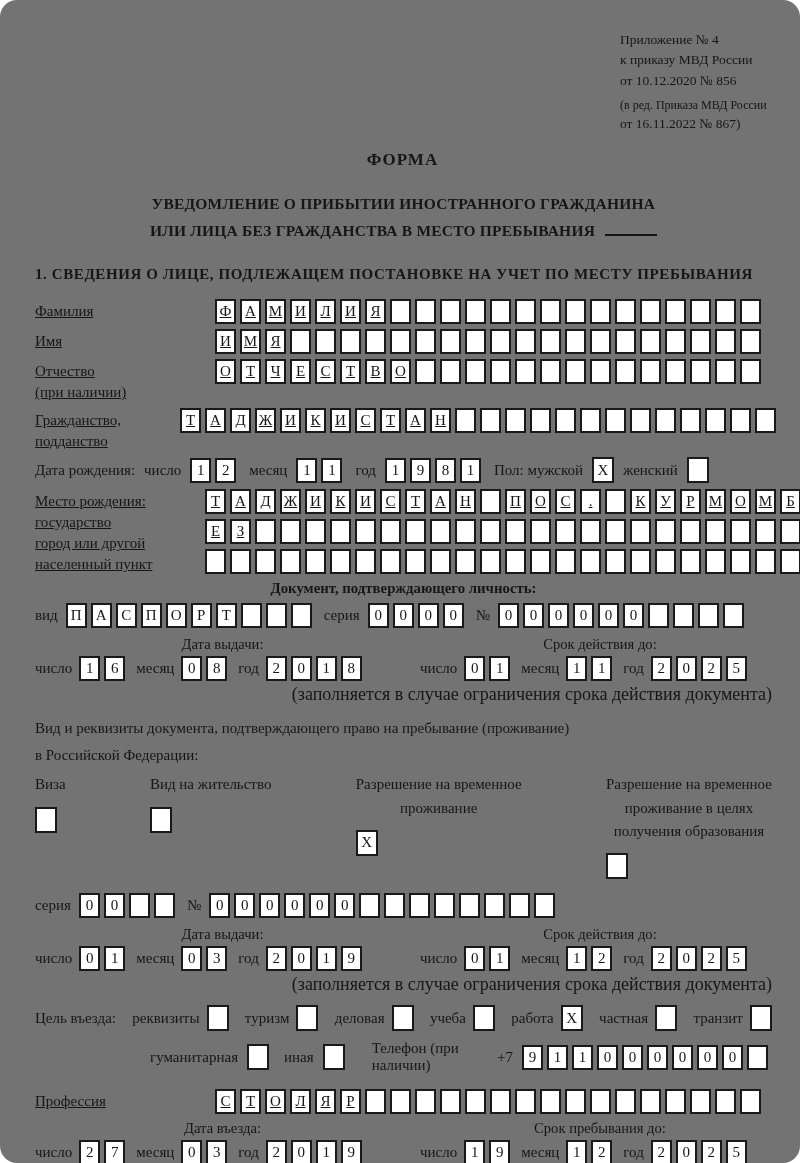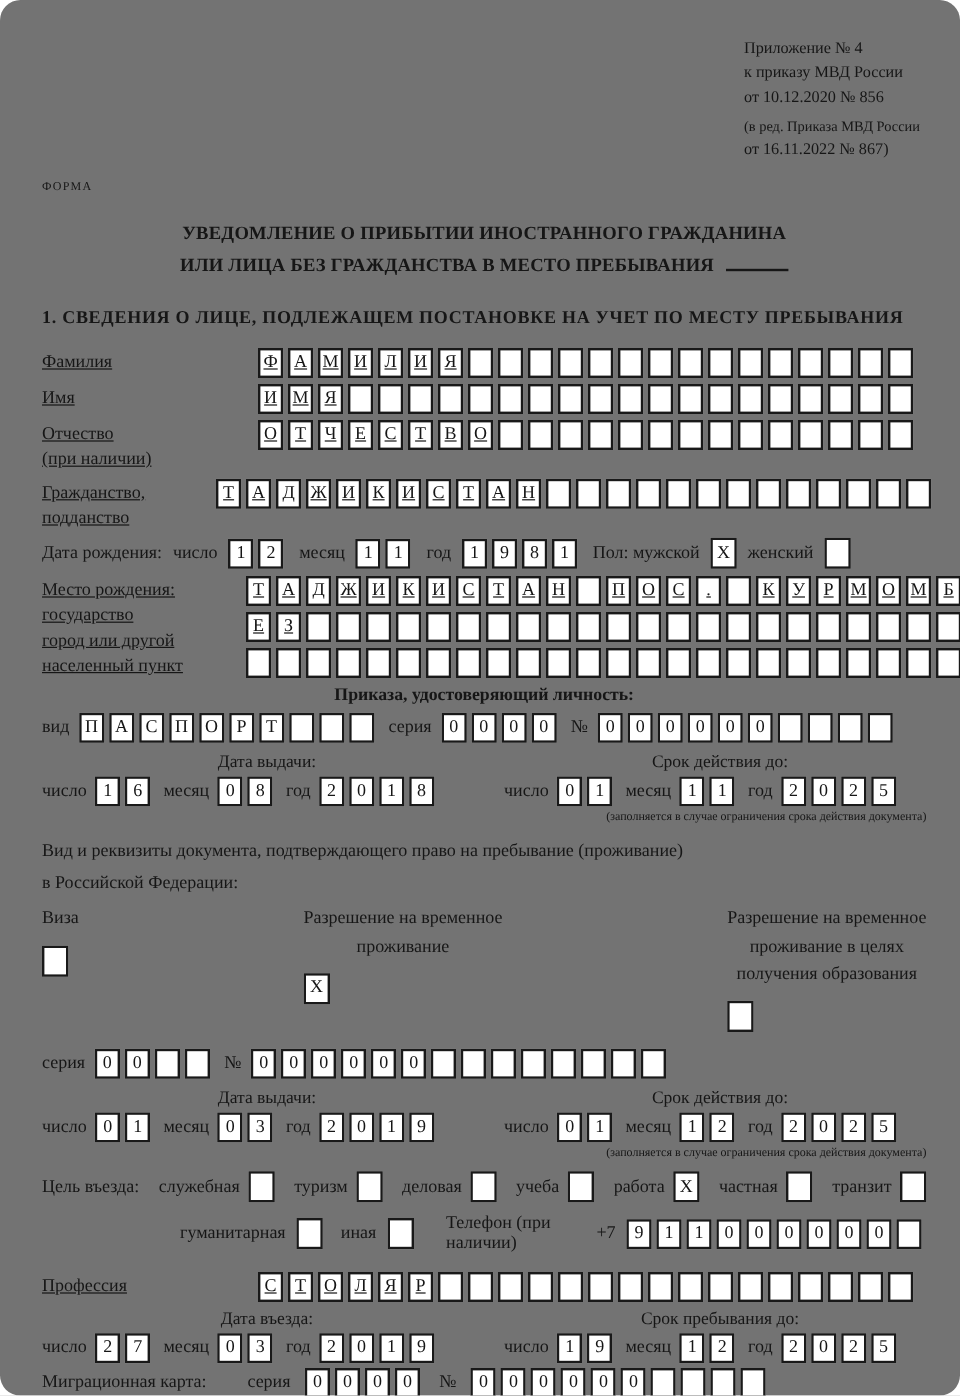--- a/index.html
+++ b/index.html
@@ -8,21 +8,21 @@
     width:800px; height:1163px; overflow:hidden;
     color:#161616;
     font-family:"Liberation Serif","DejaVu Serif",serif;
     font-size:15px;
   }
   .page { width:800px; height:1163px; padding:30px 28px 0 35px; background:#737373;border-radius:17px; }
 
   
   .hdr { margin-left:585px; font-size:13.5px; line-height:1.5; }
   .hdr .rev { margin-top:5px; font-size:12px; }
-  .forma { text-align:left; font-weight:normal; letter-spacing:1px; margin:16px 2px 20px 0; font-size:10px; }
+  .forma { text-align:center; font-weight:bold; letter-spacing:1px; margin:16px 2px 20px 0; font-size:17px; }
 
   
   .title { text-align:center; font-weight:bold; font-size:15.5px; line-height:1.75; letter-spacing:.2px; }
   .blank { display:inline-block; width:52px; border-bottom:2px solid #161616; margin-left:10px; }
   .sec-head { font-weight:bold; font-size:15px; letter-spacing:.6px; margin:22px 0 16px; }
 
   
   .row { display:flex; align-items:flex-start; margin-bottom:5px;text-decoration:underline; }
   .lbl { flex:none; line-height:21px; padding-top:2px; }
   .w180 { width:180px; } .w170 { width:170px; } .w145 { width:145px; }
@@ -44,21 +44,21 @@
 
   .center-bold { text-align:center; font-weight:bold; font-size:14.8px; margin:2px 0 6px; }
 
   .vid-row { display:flex; align-items:center; gap:8px; margin-bottom:8px; }
 
   .dates { display:flex; margin-bottom:2px; }
   .dates-col { width:375px; flex:none; }
   .dates-col + .dates-col { margin-left:10px; width:360px; }
   .dates-head { text-align:center; font-size:14.6px; margin-bottom:3px; }
   .date-line { display:flex; align-items:center; gap:7px; }
-  .note-r { text-align:right; font-size:10px; margin:3px 0 10px; }
+  .note-r { text-align:right; font-size:18px; margin:3px 0 10px; }
 
   .intro { line-height:1.8; margin-bottom:4px; }
   .opts { display:flex; justify-content:space-between; align-items:flex-start; margin:4px 0 14px; }
   .opt { display:flex; align-items:flex-start; gap:10px;flex-direction:column; }
   .opt-lbl { text-align:center; line-height:1.55; }
 
   .purpose1 { display:flex; align-items:center; justify-content:space-between; margin-bottom:9px; }
   .p-item { display:flex; align-items:center; gap:7px; }
   .purpose2 { display:flex; align-items:center; gap:9px; margin:0 0 15px 115px; }
   .mig-row { display:flex; align-items:center; gap:12px; margin:4px 0 8px; }
@@ -311,21 +311,21 @@
           <span class="cell"></span>
           <span class="cell"></span>
           <span class="cell"></span>
           <span class="cell"></span>
           <span class="cell"></span>
           <span class="cell"></span>
         </div>
     </div>
   </div>
 
-  <div class="center-bold">Приказа, удостоверяющий личность:</div>
+  <div class="center-bold">Документ, подтверждающего личность:</div>
   <div class="vid-row">
     <span>вид</span>
     <span class="boxes">
         <span class="cell">П</span>
         <span class="cell">А</span>
         <span class="cell">С</span>
         <span class="cell">П</span>
         <span class="cell">О</span>
         <span class="cell">Р</span>
         <span class="cell">Т</span>
@@ -407,20 +407,24 @@
     <div>Вид и реквизиты документа, подтверждающего право на пребывание (проживание)</div>
     <div>в Российской Федерации:</div>
   </div>
 
   <div class="opts">
     <div class="opt">
       <span class="opt-lbl">Виза</span>
       <span class="chk"></span>
     </div>
     <div class="opt">
+      <span class="opt-lbl">Вид на жительство</span>
+      <span class="chk"></span>
+    </div>
+    <div class="opt">
       <span class="opt-lbl">
         <div>Разрешение на временное</div>
         <div>проживание</div>
       </span>
       <span class="chk">X</span>
     </div>
     <div class="opt">
       <span class="opt-lbl">
         <div>Разрешение на временное</div>
         <div>проживание в целях</div>
@@ -501,21 +505,21 @@
             <span class="cell">5</span>
           </span>
       </div>
     </div>
   </div>
   <div class="note-r">(заполняется в случае ограничения срока действия документа)</div>
 
   <div class="purpose1">
     <span>Цель въезда:</span>
     <span class="p-item">
-        <span>служебная</span>
+        <span>реквизиты</span>
         <span class="chk"></span>
       </span>
     <span class="p-item">
         <span>туризм</span>
         <span class="chk"></span>
       </span>
     <span class="p-item">
         <span>деловая</span>
         <span class="chk"></span>
       </span>

